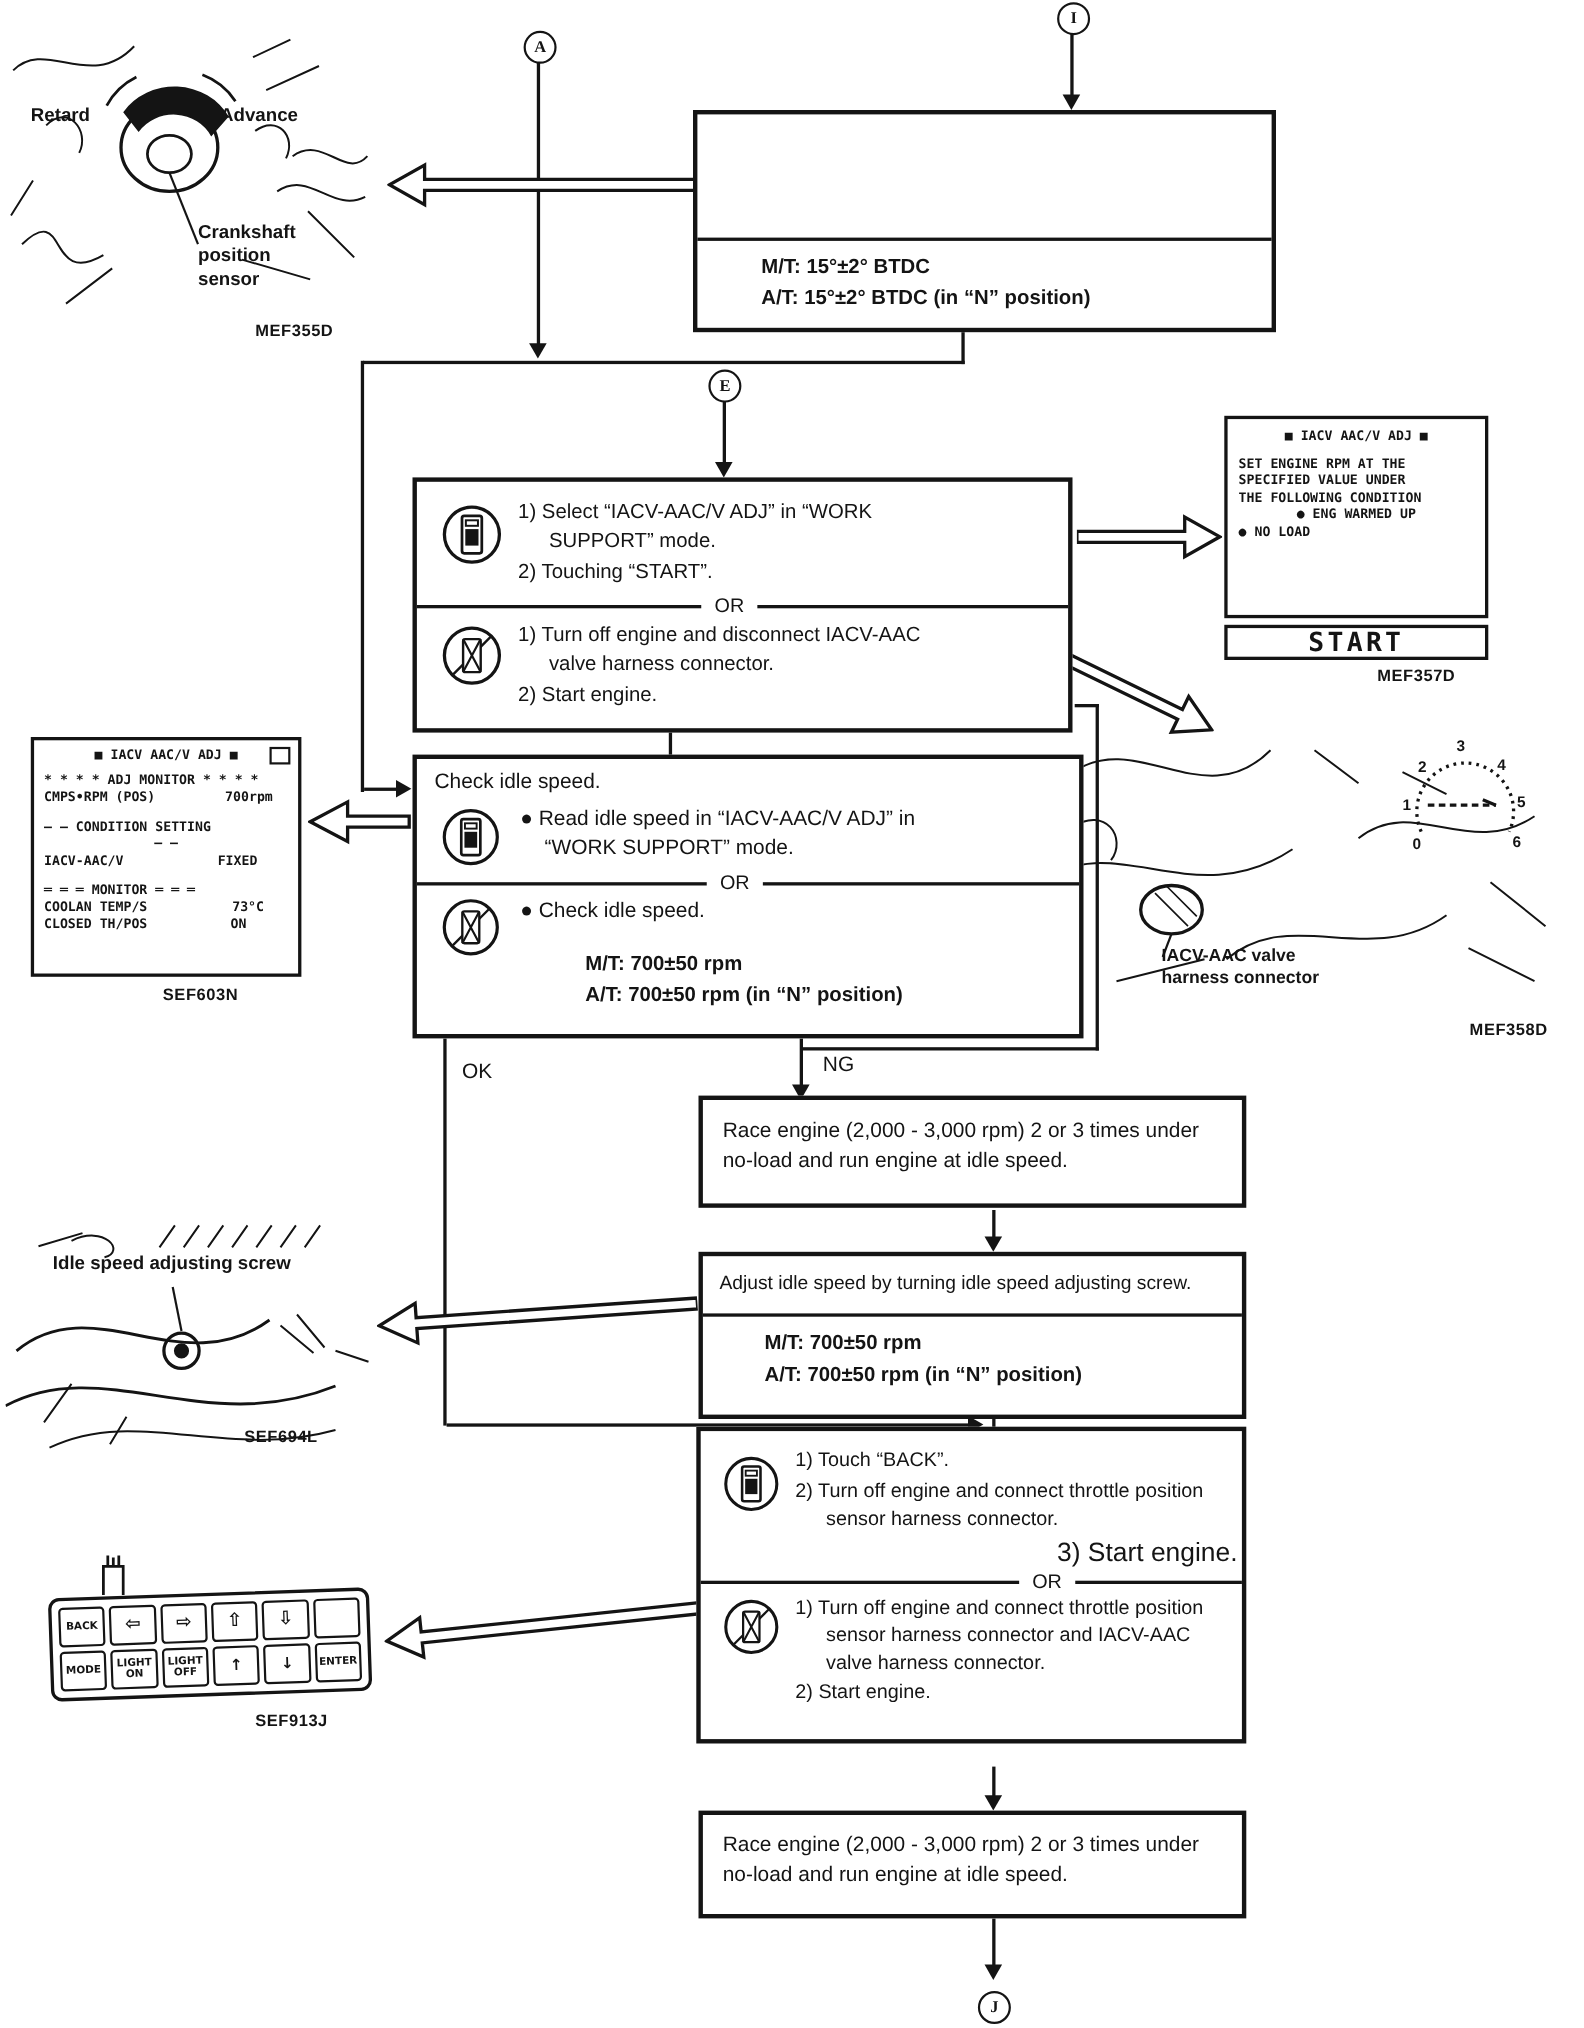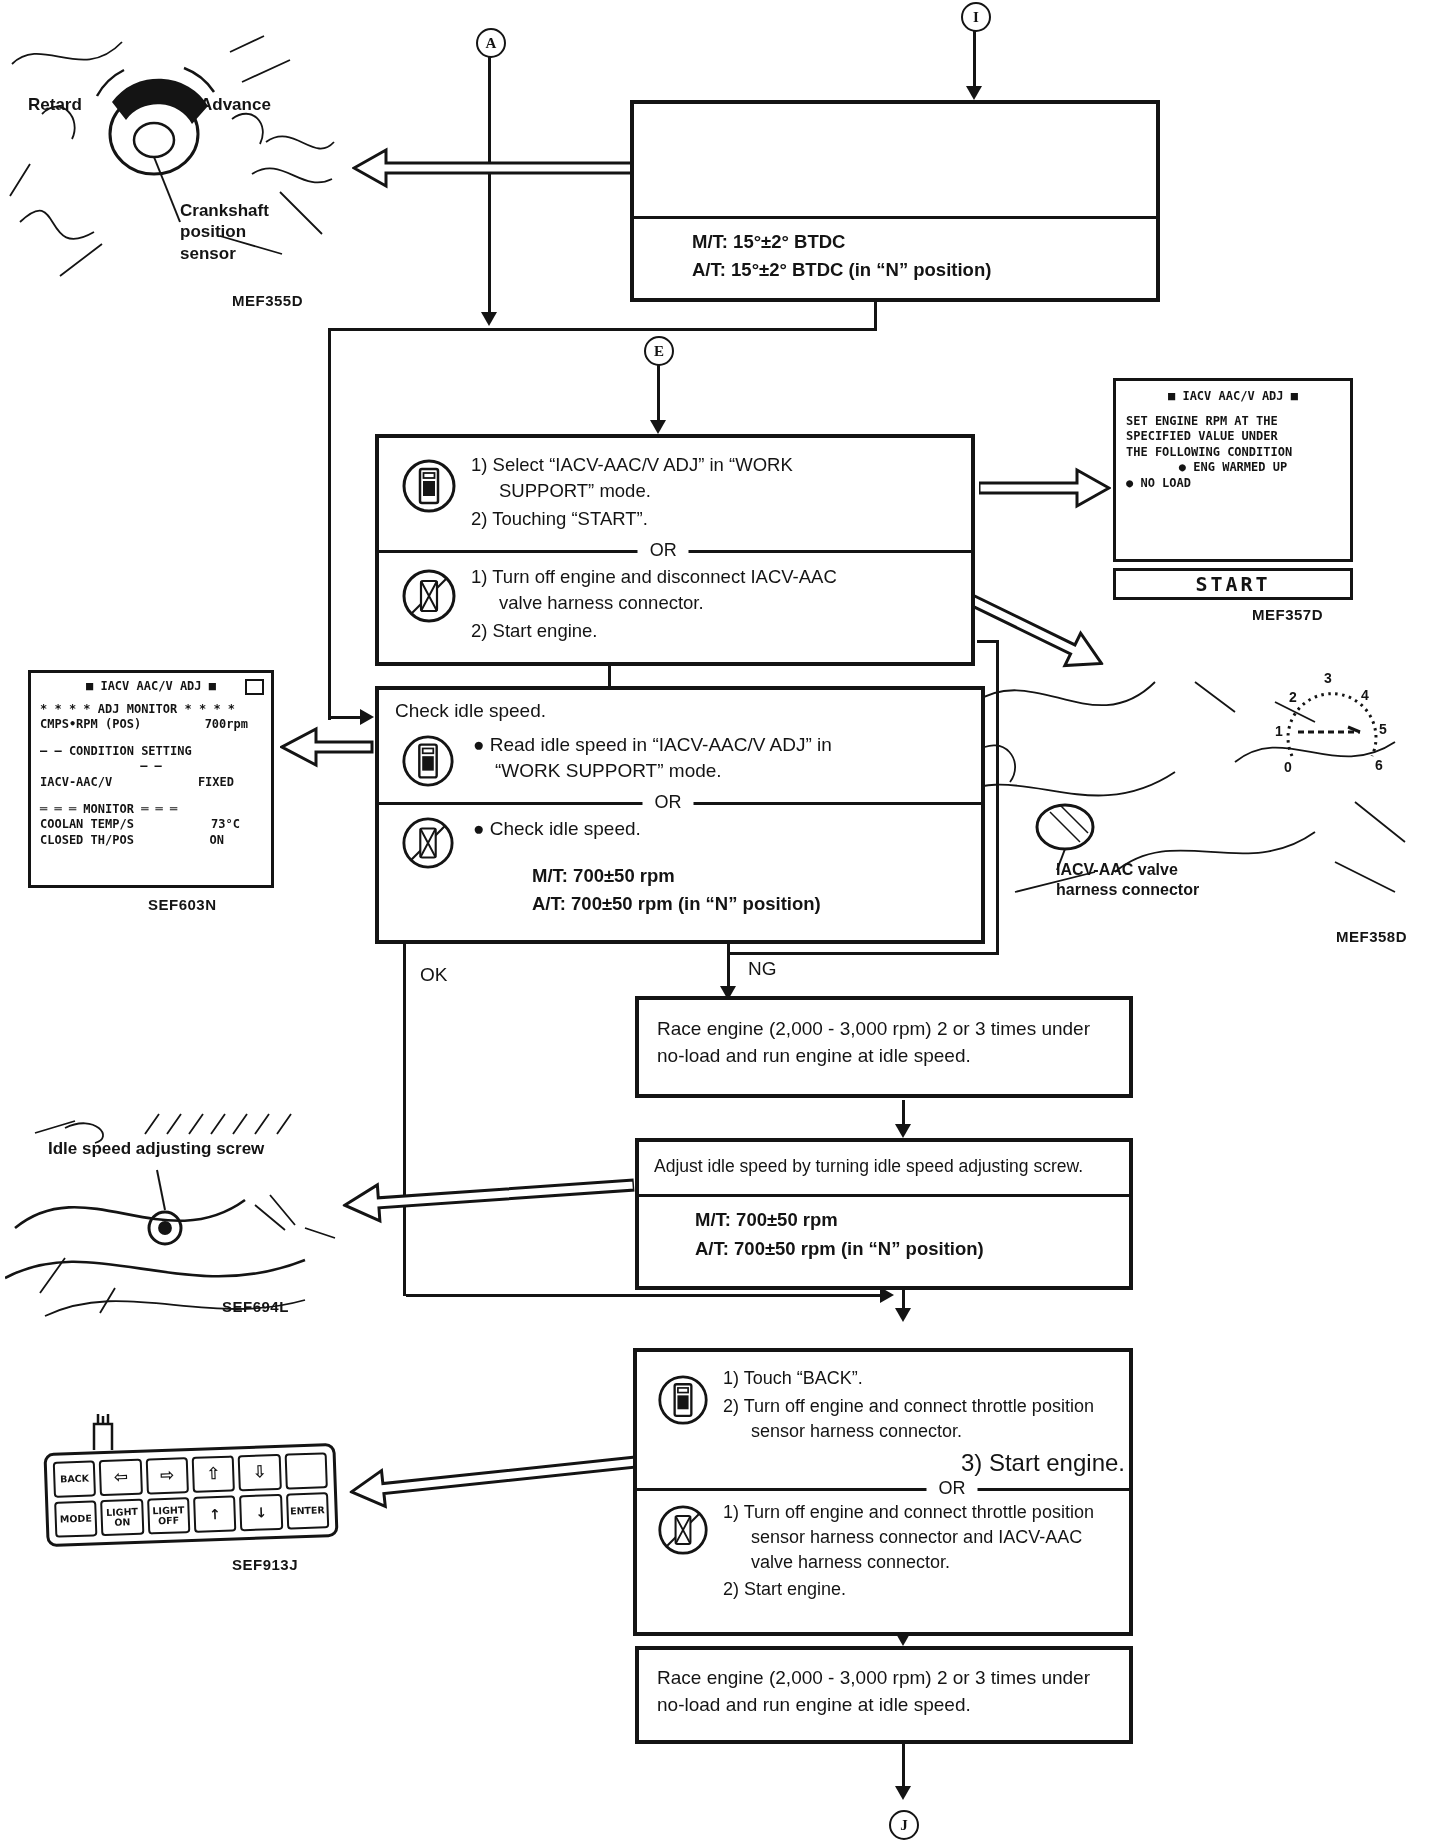--- a/index.html
+++ b/index.html
@@ -174,21 +174,21 @@
     <div class="btxt" style="padding:16px 18px;">Race engine (2,000 - 3,000 rpm) 2 or 3 times under no-load and run engine at idle speed.</div>
   </div>
 
   <div class="fbox" style="left:635px;top:1138px;width:498px;height:152px;">
     <div style="padding:13px 15px;font-size:17.5px;line-height:1.3;">Adjust idle speed by turning idle speed adjusting screw.</div>
     <div class="odiv" style="top:52px;width:100%;"></div>
     <div class="spec" style="position:absolute;left:56px;top:64px;">M/T: 700±50 rpm</div>
     <div class="spec" style="position:absolute;left:56px;top:93px;">A/T: 700±50 rpm (in “N” position)</div>
   </div>
 
-  <div class="fbox" style="left:633px;top:1348px;width:500px;height:288px;">
+  <div class="fbox" style="left:633px;top:1297px;width:500px;height:288px;">
     <svg class="icn" style="left:20px;top:22px;" width="52" height="52" viewBox="0 0 56 56">
       <circle cx="28" cy="28" r="25" fill="#fff" stroke="#141414" stroke-width="3"></circle>
       <rect x="19" y="11" width="18" height="34" rx="2" fill="#fff" stroke="#141414" stroke-width="2.5"></rect>
       <rect x="22.5" y="15" width="11" height="5" fill="none" stroke="#141414" stroke-width="1.8"></rect>
       <rect x="22" y="23" width="12" height="15" fill="#141414"></rect>
     </svg>
     <div style="position:absolute;left:86px;top:14px;width:402px;">
       <div class="step" style="font-size:18px;">1) Touch “BACK”.</div>
       <div class="step" style="font-size:18px;">2) Turn off engine and connect throttle position sensor harness connector.</div>
       <div class="step" style="font-size:24px;text-align:right;">3) Start engine.</div>
@@ -240,21 +240,21 @@
   <div class="cap" style="left:148px;top:896px;">SEF603N</div>
 
   <div class="scr" style="left:1113px;top:378px;width:240px;height:184px;padding:8px 10px;">
     <div class="ctr">■ IACV AAC/V ADJ ■</div>
     <div style="margin-top:9px;">SET ENGINE RPM AT THE</div>
     <div>SPECIFIED VALUE UNDER</div>
     <div>THE FOLLOWING CONDITION</div>
     <div style="margin-top:0;text-align:center;">● ENG WARMED UP</div>
     <div>● NO LOAD</div>
   </div>
-  <div class="scr ctr" style="left:1113px;top:568px;width:240px;height:32px;font-size:20px;letter-spacing:3px;line-height:27px;">START</div>
+  <div class="scr ctr" style="left:1113px;top:568px;width:240px;height:32px;font-size:24px;letter-spacing:3px;line-height:27px;">START</div>
   <div class="cap" style="left:1252px;top:606px;">MEF357D</div>
 
   <svg class="art" style="left:2px;top:24px;" width="334" height="266" viewBox="0 0 334 266">
     <g fill="none" stroke="#141414" stroke-width="1.8">
       <path d="M10,40 C40,10 80,60 120,18"></path>
       <path d="M228,28 l34,-16 M240,58 l48,-22 M264,118 C292,98 312,140 332,118"></path>
       <path d="M18,198 C60,158 40,238 92,208"></path>
       <path d="M28,140 l-20,32 M58,252 l42,-32 M218,212 l62,18 M278,168 l42,42"></path>
       <path d="M250,150 C280,130 300,170 330,155"></path>
       <path d="M95,72 A62,62 0 0 1 122,46" stroke-width="2.5"></path>

